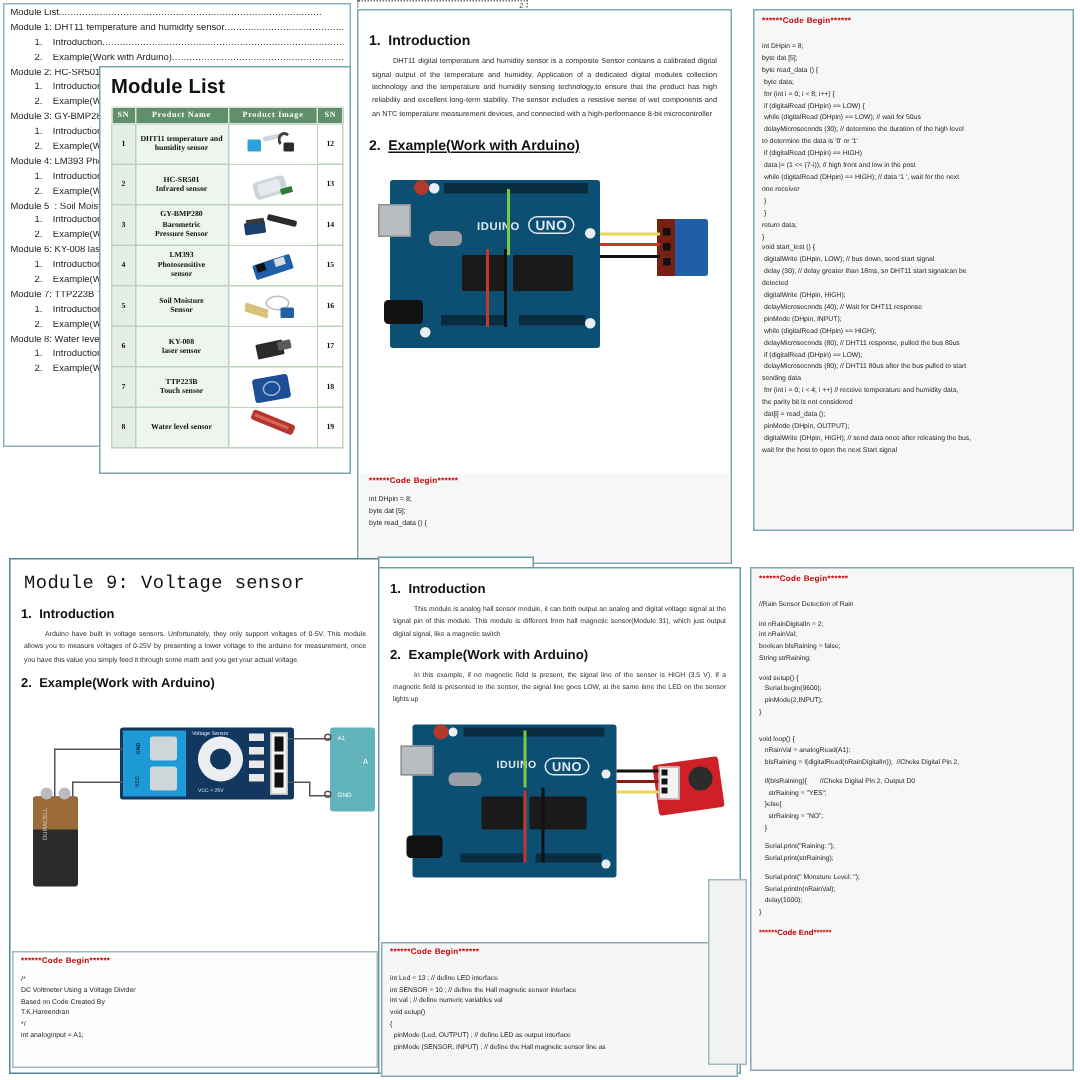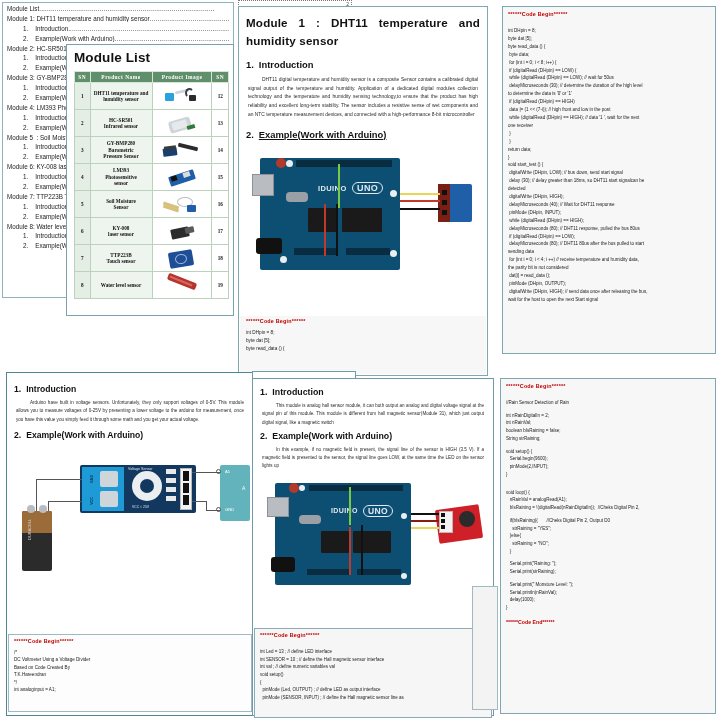--- a/index.html
+++ b/index.html
@@ -352,21 +352,20 @@
               </div>
             </td>
             <td class="c-sn2">19</td>
           </tr>
         </tbody>
     </table>
   </div>
 
   <div id="mod1-tab">2</div>
   <div class="panel" id="mod1">
-    <div class="doc-h1">Module 1  :  DHT11  temperature  and  humidity sensor</div>
 
     <div class="doc-h2">
       <span class="num">1.</span><span>Introduction</span>
     </div>
     <div class="doc-p">DHT11 digital temperature and humidity sensor is a composite Sensor contains a calibrated digital signal output of the temperature and humidity. Application of a dedicated digital modules collection technology and the temperature and humidity sensing technology,to ensure that the product has high reliability and excellent long-term stability. The sensor includes a resistive sense of wet components and an NTC temperature measurement devices, and connected with a high-performance 8-bit microcontroller</div>
 
     <div class="doc-h2">
       <span class="num">2.</span><span class="u-underline">Example(Work with Arduino)</span>
     </div>
 
@@ -448,20 +447,21 @@
         <div class="code-line"> for (int i = 0; i &lt; 4; i ++) // receive temperature and humidity data,</div>
         <div class="code-line">the parity bit is not considered</div>
         <div class="code-line"> dat[i] = read_data ();</div>
         <div class="code-line"> pinMode (DHpin, OUTPUT);</div>
         <div class="code-line"> digitalWrite (DHpin, HIGH); // send data once after releasing the bus,</div>
         <div class="code-line">wait for the host to open the next Start signal</div>
       </div>
   </div>
 
   <div class="panel" id="mod9">
+    <div id="mod9-title">Module 9: Voltage sensor</div>
     <div class="doc-h2">
       <span class="num">1.</span><span>Introduction</span>
     </div>
     <div class="doc-p">Arduino have built in voltage sensors. Unfortunately, they only support voltages of 0-5V. This module allows you to measure voltages of 0-25V by presenting a lower voltage to the arduino for measurement, once you have this value you simply feed it through some math and you get your actual voltage.</div>
     <div class="doc-h2">
       <span class="num">2.</span><span>Example(Work with Arduino)</span>
     </div>
 
     <div class="photo" style="width:236px;height:140px;margin:4px auto 0 auto;">
 

